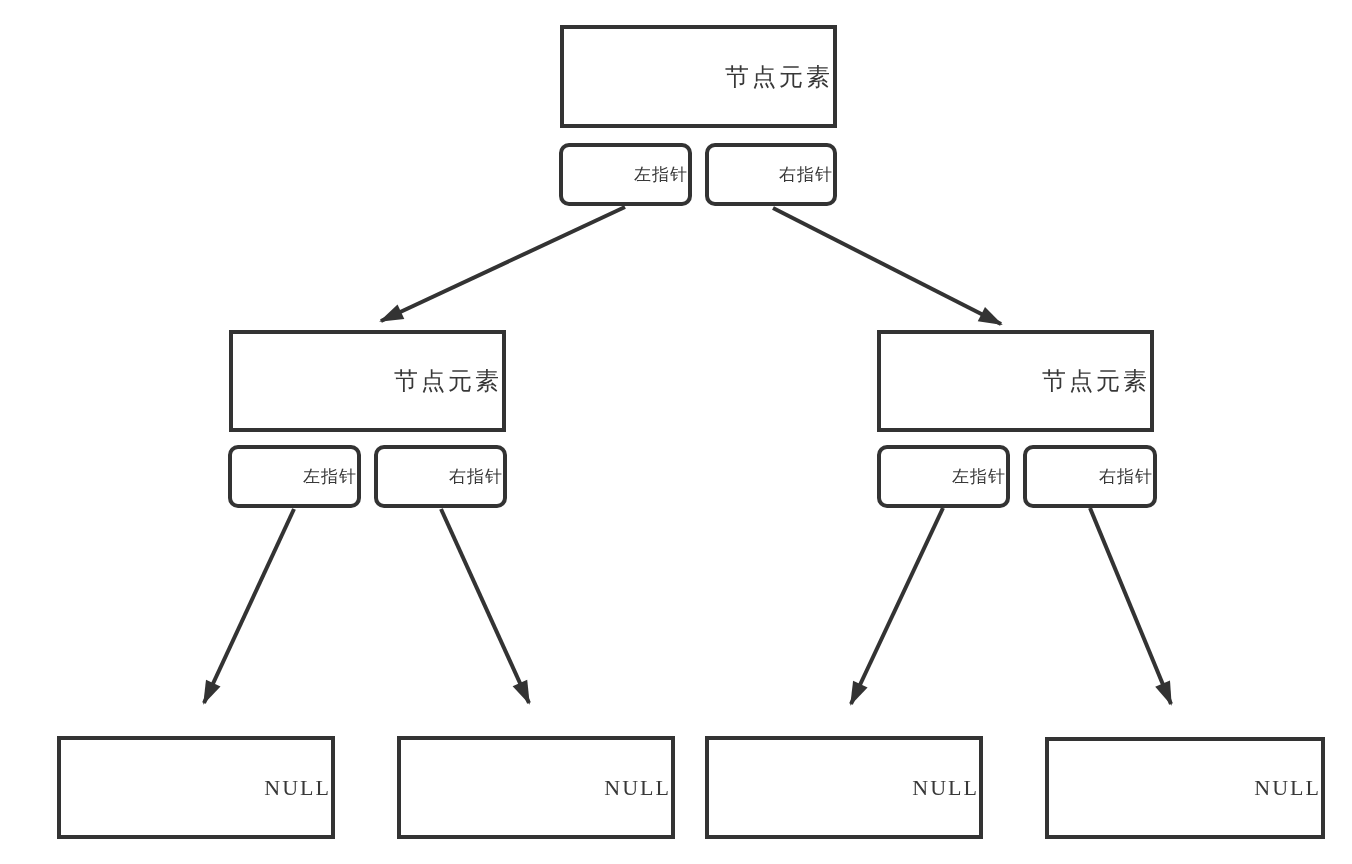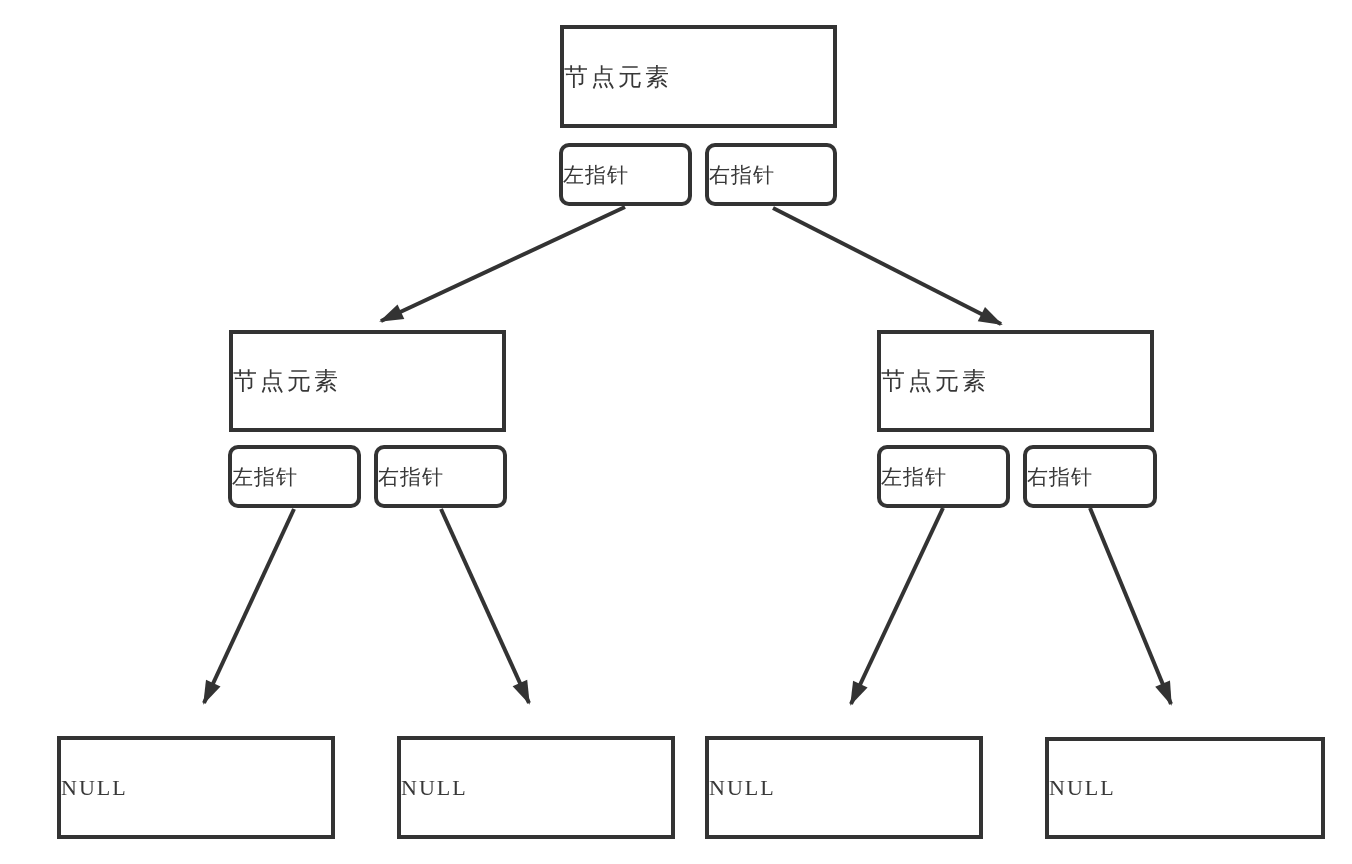--- a/index.html
+++ b/index.html
@@ -32,32 +32,32 @@
   }
   .arrow-head {
     fill: var(--stroke);
   }
   .box {
     position: absolute;
     background: var(--background);
     border: 4px solid var(--stroke);
     display: flex;
     align-items: center;
-    justify-content: flex-start;
+    justify-content: flex-end;
     color: var(--text);
   }
   .node-box {
     width: 277px; height: 103px;
     font-size: 24px;
     letter-spacing: 3px;
   }
   .pointer-box {
     width: 133px; height: 63px;
     border-radius: 10px;
-    font-size: 21px;
+    font-size: 17px;
     letter-spacing: 1px;
   }
   .null-box {
     width: 278px; height: 103px;
     font-size: 22px;
     letter-spacing: 2px;
     margin-top: 26px;
   }
 </style>
 </head>

